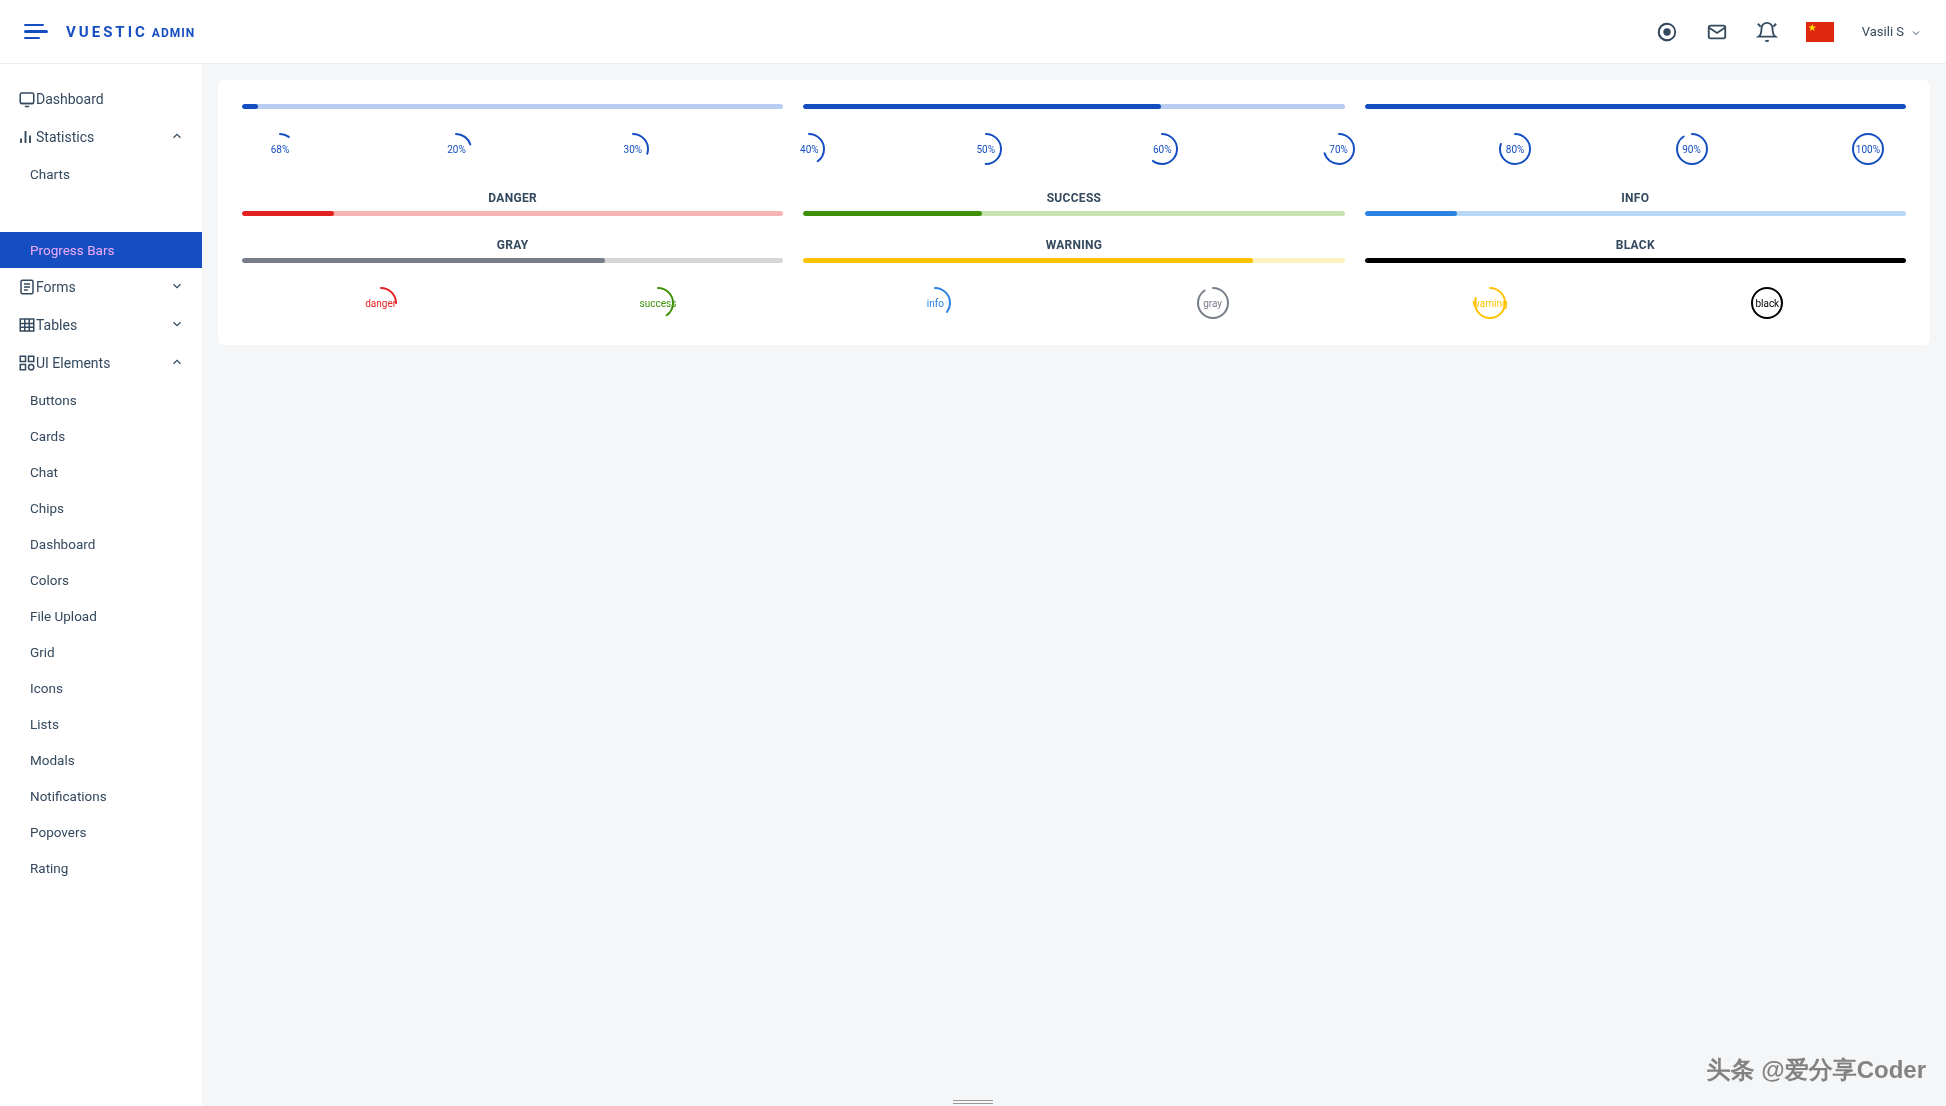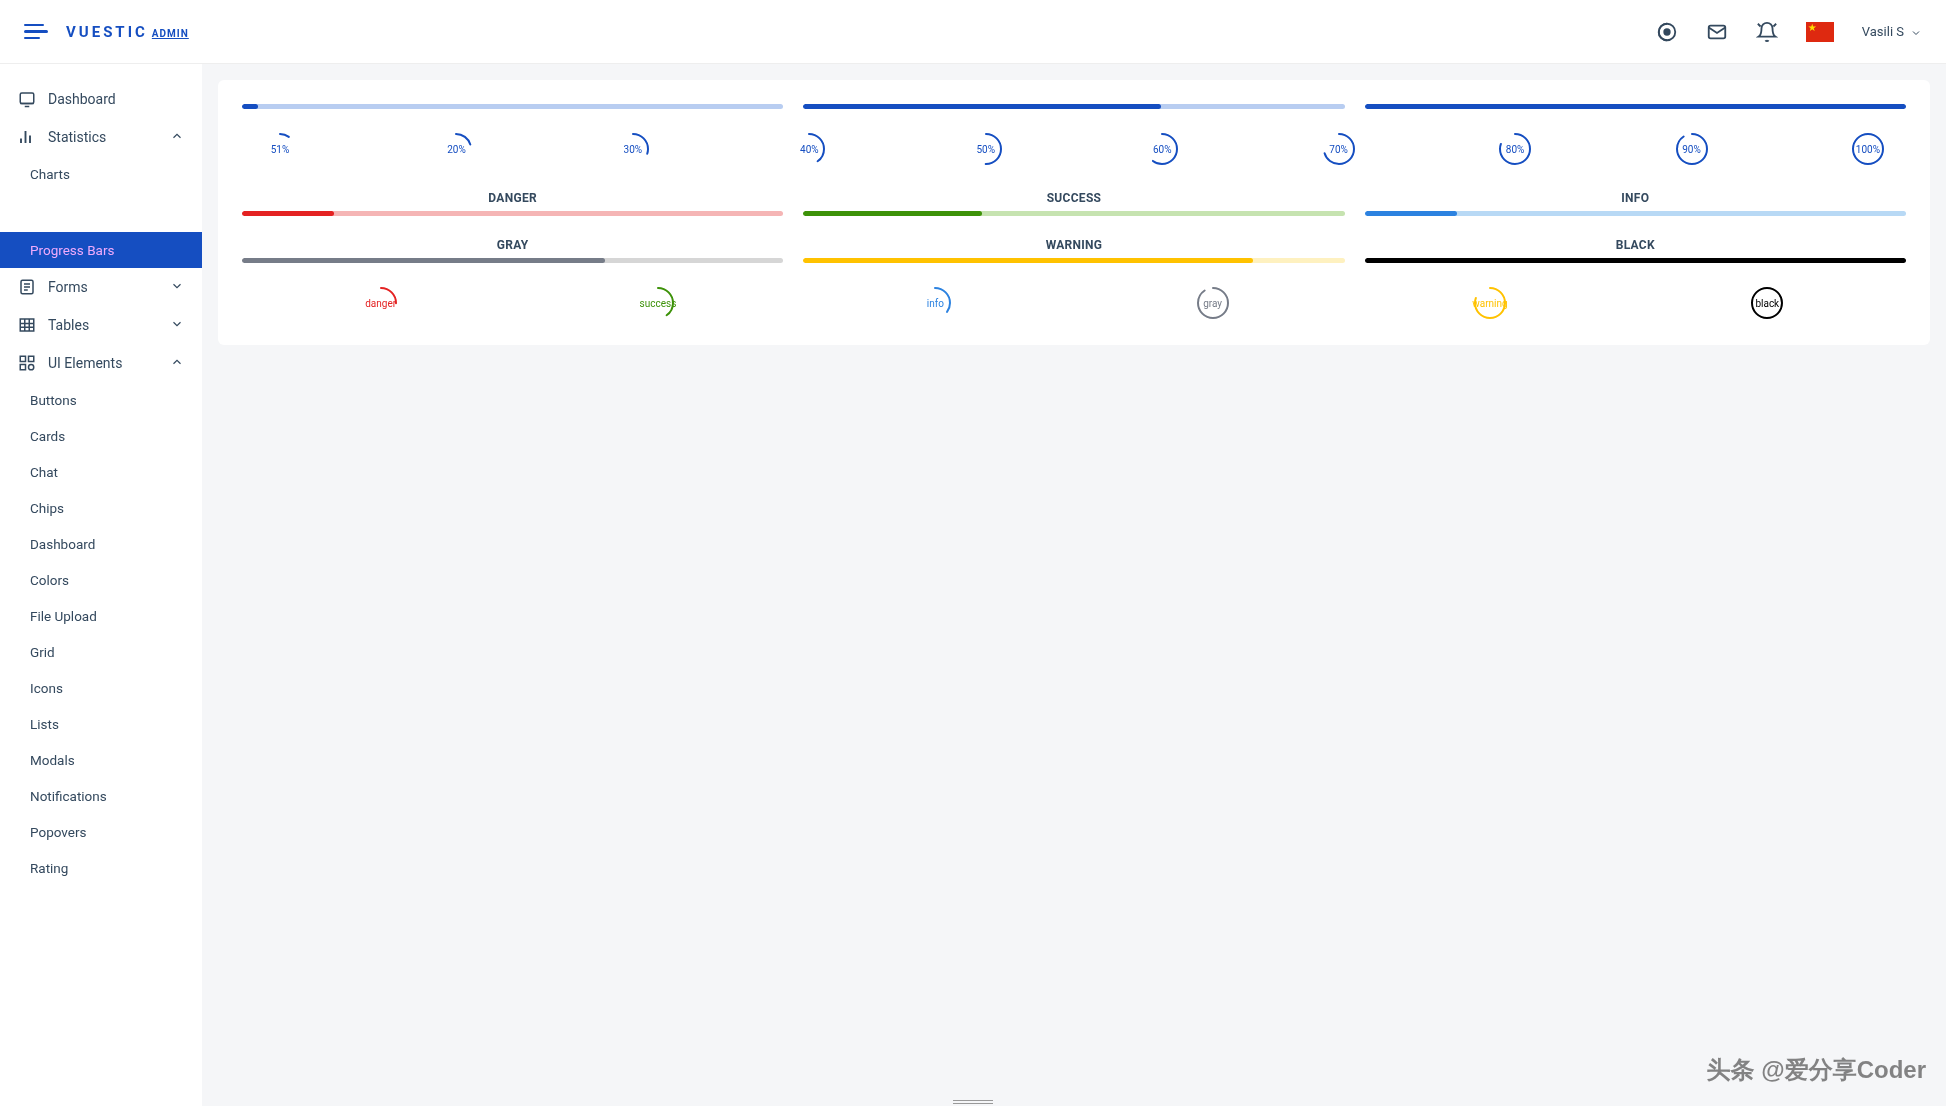--- a/index.html
+++ b/index.html
@@ -5,33 +5,33 @@
 * { margin: 0; padding: 0; box-sizing: border-box; }
 body { font-family: -apple-system, BlinkMacSystemFont, "Segoe UI", Roboto, sans-serif; background: #f5f6f8; color: #34495e; font-size: 14px; }
 .app { display: flex; flex-direction: column; height: 100vh; }
 
 
 .header { height: 64px; background: #fff; display: flex; align-items: center; padding: 12px 24px; border-bottom: 1px solid #eee; }
 .hamburger { width: 24px; height: 24px; display: flex; flex-direction: column; justify-content: center; gap: 4px; cursor: pointer; margin-right: 18px; }
 .hamburger span { display: block; height: 2.5px; background: #154ec1; border-radius: 2px; }
 .hamburger span:nth-child(1){ width: 20px; } .hamburger span:nth-child(2){ width: 24px; } .hamburger span:nth-child(3){ width: 16px; }
 .logo { color: #154ec1; font-weight: 700; letter-spacing: 3px; font-size: 15px; display: flex; align-items: baseline; gap: 4px; }
-.logo .admin { font-size: 10px; letter-spacing: 1px; color: #154ec1; text-decoration: underline; }
+.logo .admin { font-size: 12px; letter-spacing: 1px; color: #154ec1; }
 .header-right { margin-left: auto; display: flex; align-items: center; gap: 28px; }
 .header-icon { width: 22px; height: 22px; color: #34495e; cursor: pointer; display: flex; align-items: center; justify-content: center; }
 .flag { width: 28px; height: 20px; background: #de2910; position: relative; }
 .flag::before { content: "★"; position: absolute; left: 2px; top: 0px; color: #ffde00; font-size: 10px; }
 .user { display: flex; align-items: flex-end; gap: 6px; cursor: pointer; font-size: 13px; }
 
 
 .container { display: flex; flex: 1; overflow: hidden; }
 
 
 .sidebar { width: 202px; background: #fff; overflow-y: auto; padding-top: 16px; }
-.nav-item { display: flex; align-items: center; padding: 10px 18px; color: #34495e; cursor: pointer; font-size: 14px; gap: 12px; }
+.nav-item { display: flex; align-items: center; padding: 10px 18px; color: #34495e; cursor: pointer; font-size: 14px; gap: 0; }
 .nav-item.sub { padding-left: 30px; font-size: 13.5px; }
 .nav-item.active { background: #154ec1; color: #f0abfc; margin-top: 40px; }
 .nav-icon { width: 18px; height: 18px; display: inline-flex; align-items: center; justify-content: center; flex-shrink: 0; }
 .nav-chevron { margin-left: auto; }
 
 
 .main { flex: 1; padding: 16px; overflow-y: auto; }
 .card { background: #fff; border-radius: 6px; padding: 24px; }
 
 
@@ -236,21 +236,21 @@
           </div>
 
         <div class="row">
             <div class="col">
               <div class="circles" id="circles">
                 <div class="circle-wrap">
     <div class="circle">
       <svg width="36" height="36">
                       <circle cx="18" cy="18" r="15" fill="none" stroke="#154ec1" stroke-width="2" stroke-dasharray="94.24777960769379" stroke-dashoffset="84.82300164692441" stroke-linecap="round"></circle>
                     </svg>
-      <span class="circle-label">51%</span>
+      <span class="circle-label">68%</span>
     </div>
   </div>
                 <div class="circle-wrap">
     <div class="circle">
       <svg width="36" height="36">
                       <circle cx="18" cy="18" r="15" fill="none" stroke="#154ec1" stroke-width="2" stroke-dasharray="94.24777960769379" stroke-dashoffset="75.39822368615503" stroke-linecap="round"></circle>
                     </svg>
       <span class="circle-label">20%</span>
     </div>
   </div>

